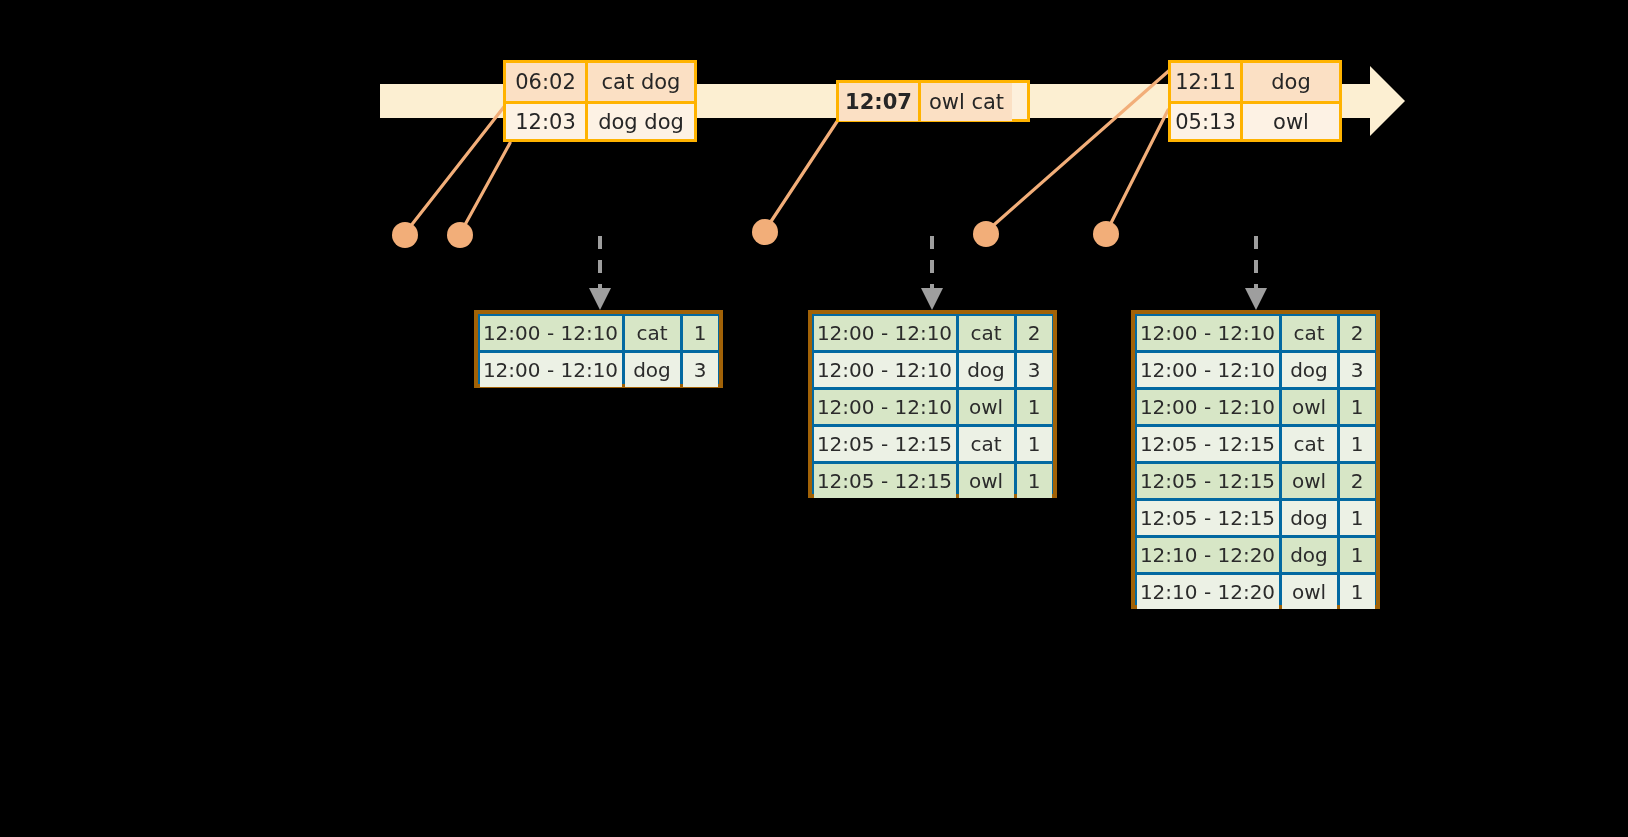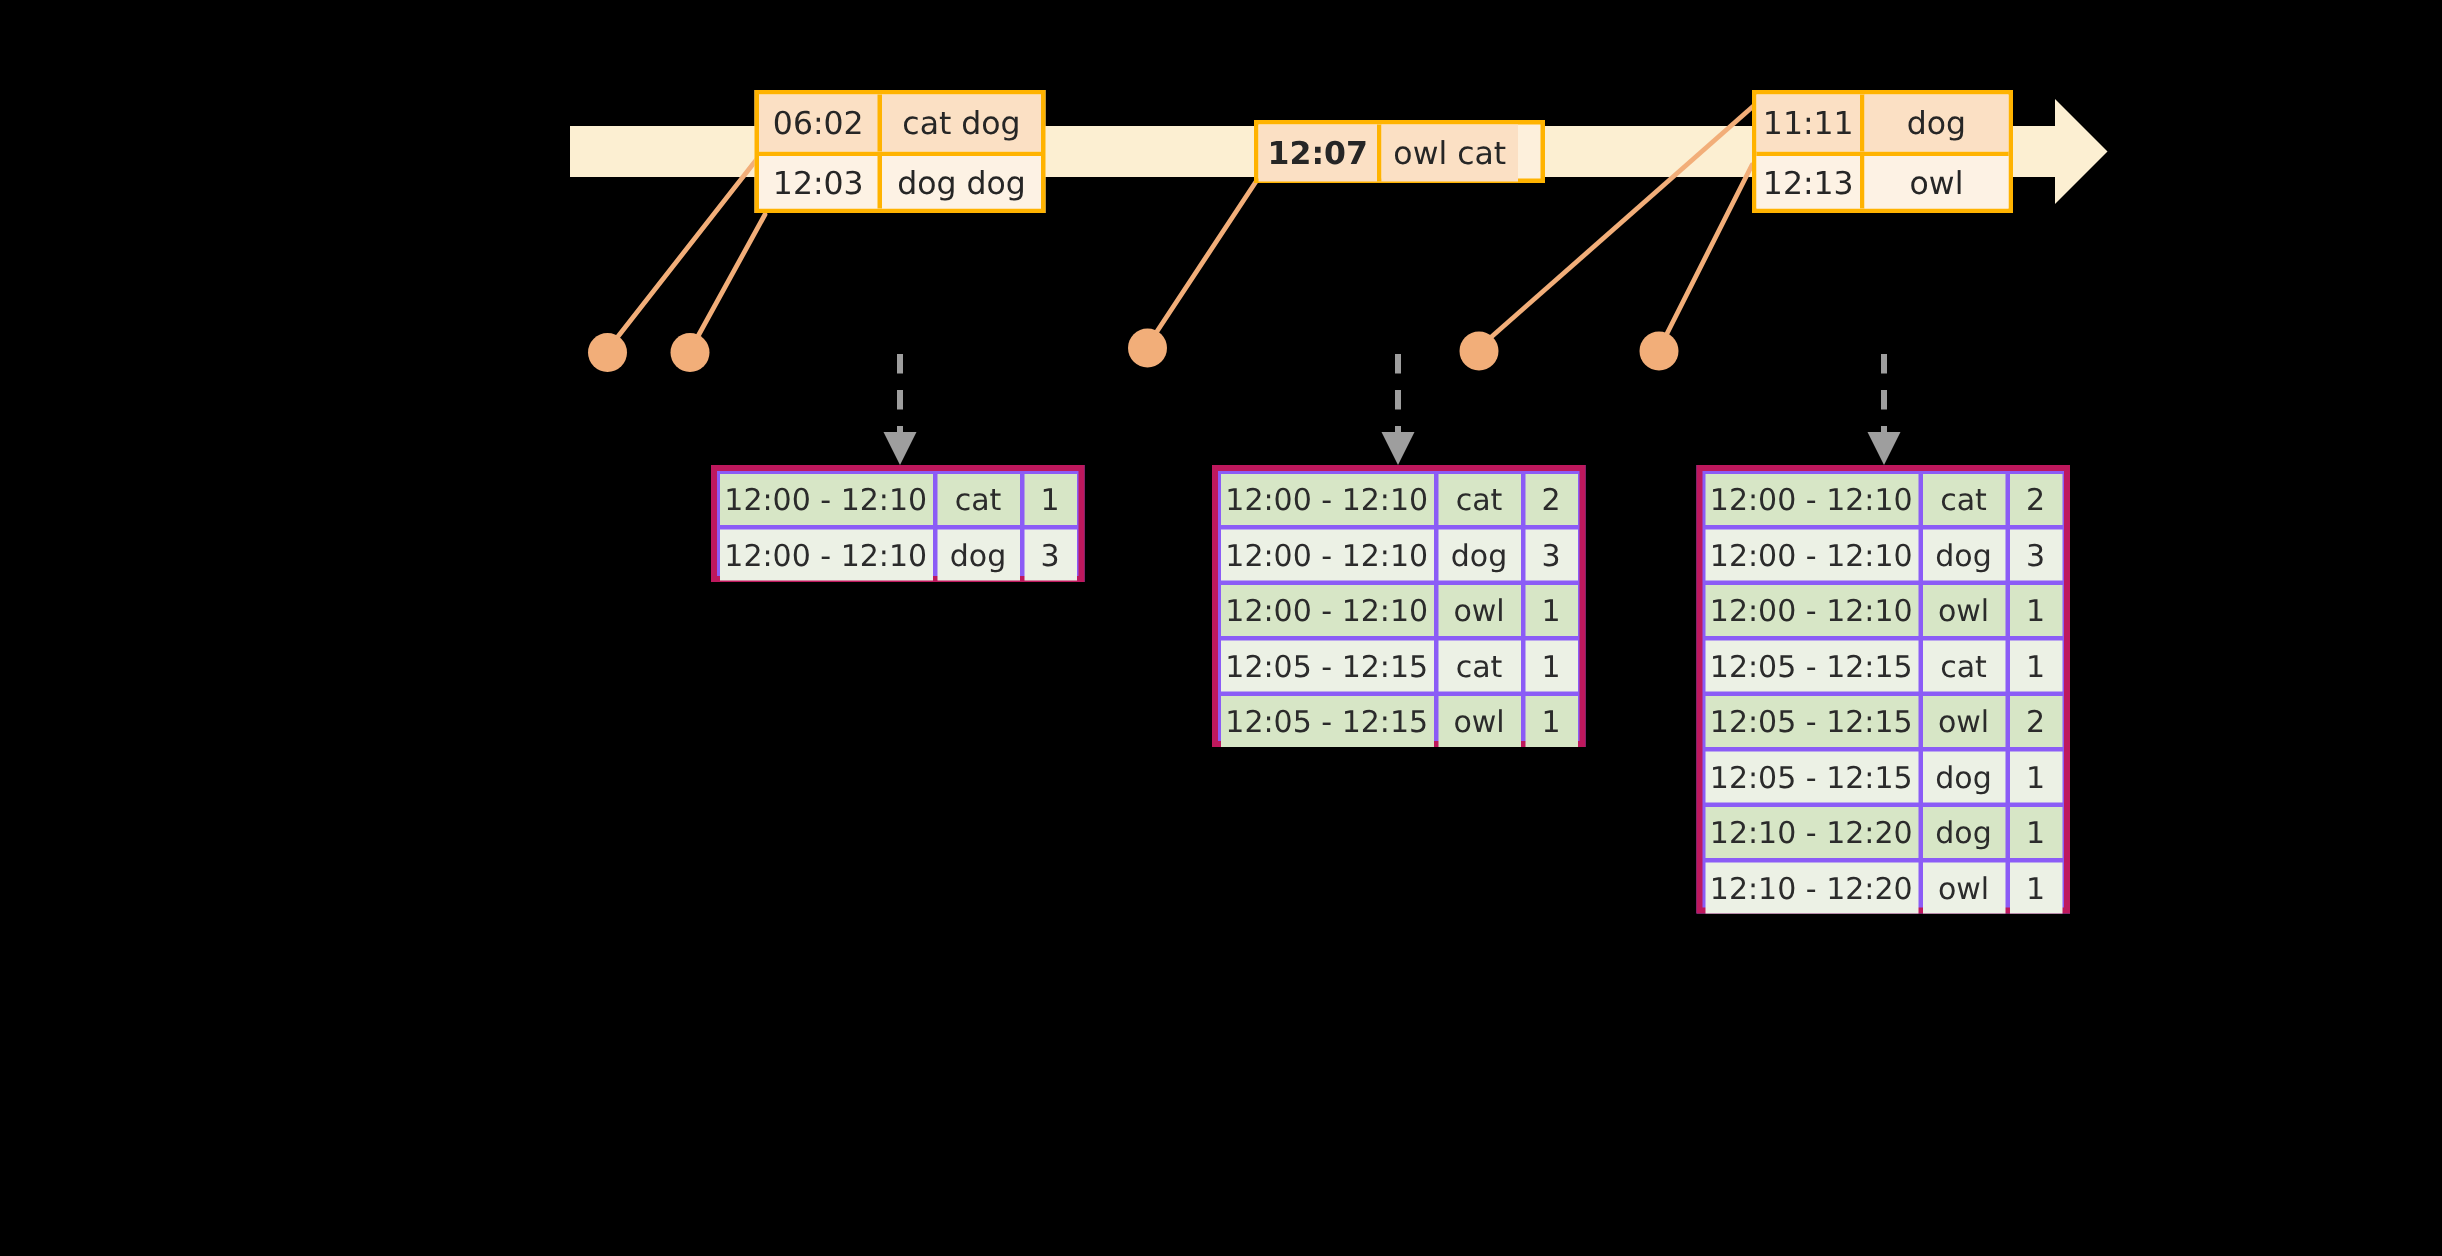--- a/index.html
+++ b/index.html
@@ -57,23 +57,23 @@
     box-sizing: border-box;
     white-space: nowrap;
   }
   .evt-cell.time {
     border-right: 3px solid #FFB300;
   }
 
   
   .gtable {
     position: absolute;
-    border: 4px solid #be185d;
-    box-sizing: border-box;
-    background: #8b5cf6;
+    border: 4px solid #a16207;
+    box-sizing: border-box;
+    background: #0369a1;
   }
   .grow {
     display: flex;
     height: 37px;
     box-sizing: border-box;
   }
   .gcell {
     display: flex;
     align-items: center;
     justify-content: center;
@@ -147,25 +147,25 @@
 
   <div class="evt-group" style="left:836px; top:80px; width:194px; height:42px;">
     <div class="evt-row shade">
       <div class="evt-cell time" style="width:82px;font-weight:bold;">12:07</div>
       <div class="evt-cell words" style="width:91px;">owl cat</div>
     </div>
   </div>
 
   <div class="evt-group" style="left:1168px; top:60px; width:174px; height:82px;">
     <div class="evt-row shade">
-      <div class="evt-cell time" style="width:72px;">11:11</div>
+      <div class="evt-cell time" style="width:72px;">12:11</div>
       <div class="evt-cell words" style="width:96px;">dog</div>
     </div>
     <div class="evt-row plain">
-      <div class="evt-cell time" style="width:72px;">12:13</div>
+      <div class="evt-cell time" style="width:72px;">05:13</div>
       <div class="evt-cell words" style="width:96px;">owl</div>
     </div>
   </div>
 
   <div class="gtable" style="left:474px; top:310px; width:249px; height:78px;">
     <div class="grow shade">
       <div class="gcell win" style="width:142px;">12:00 - 12:10</div>
       <div class="gcell word" style="width:55px;">cat</div>
       <div class="gcell cnt" style="width:35px;">1</div>
     </div>

